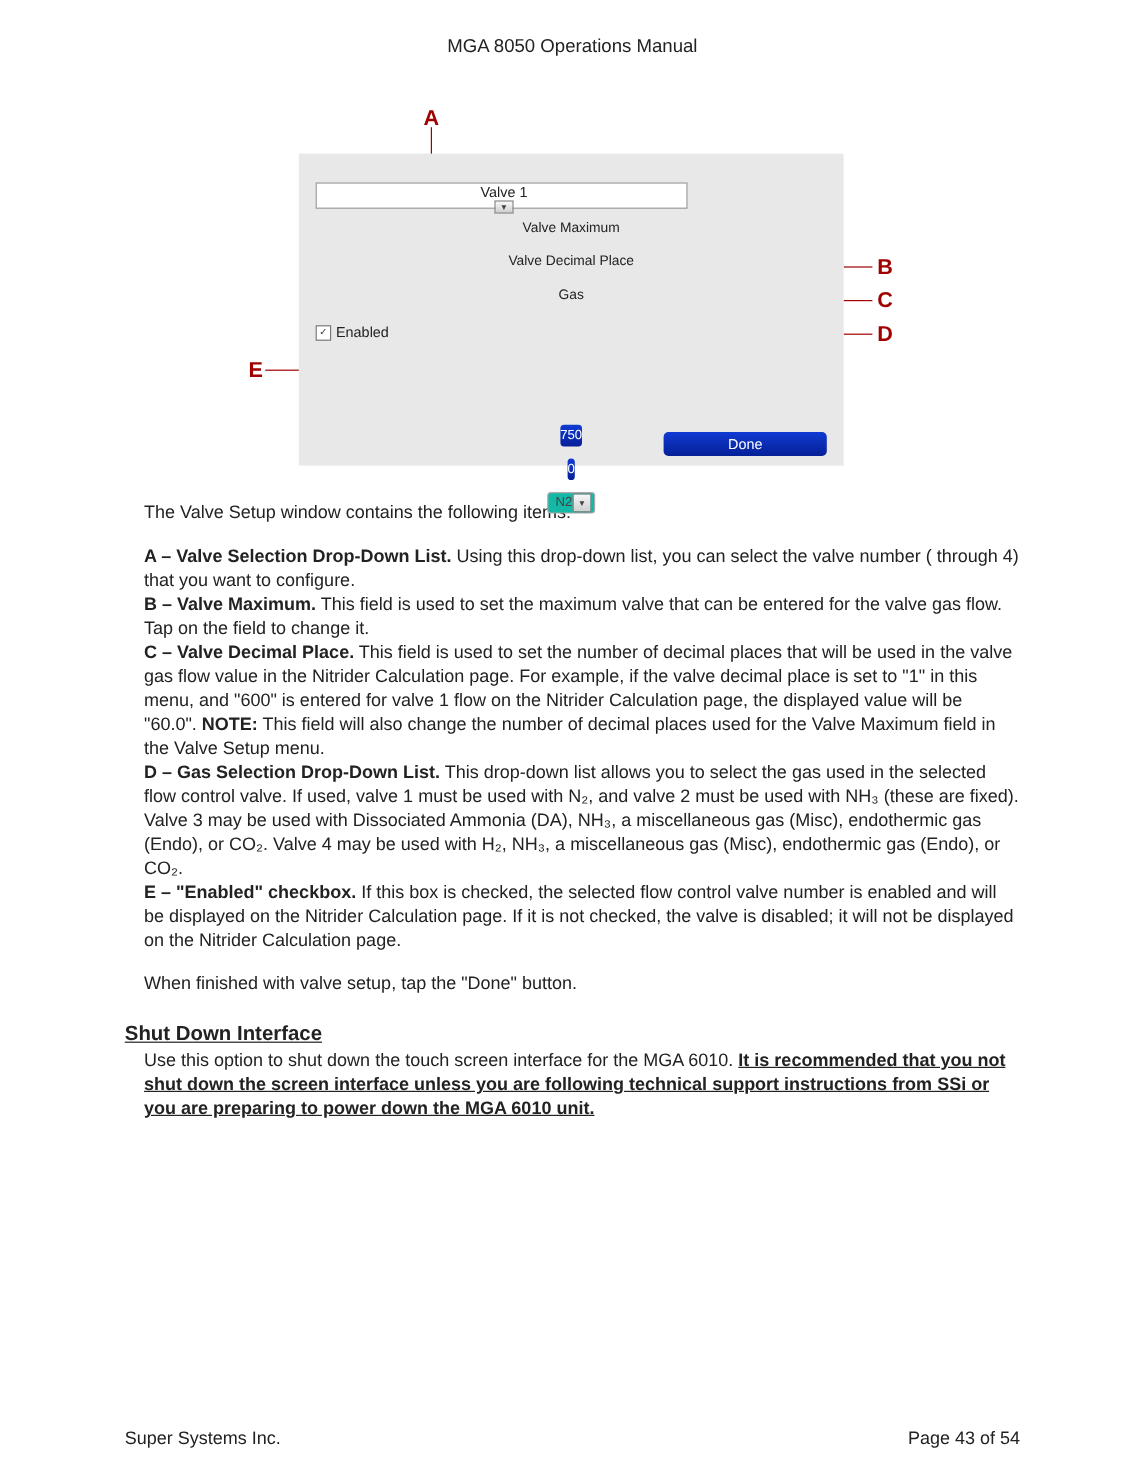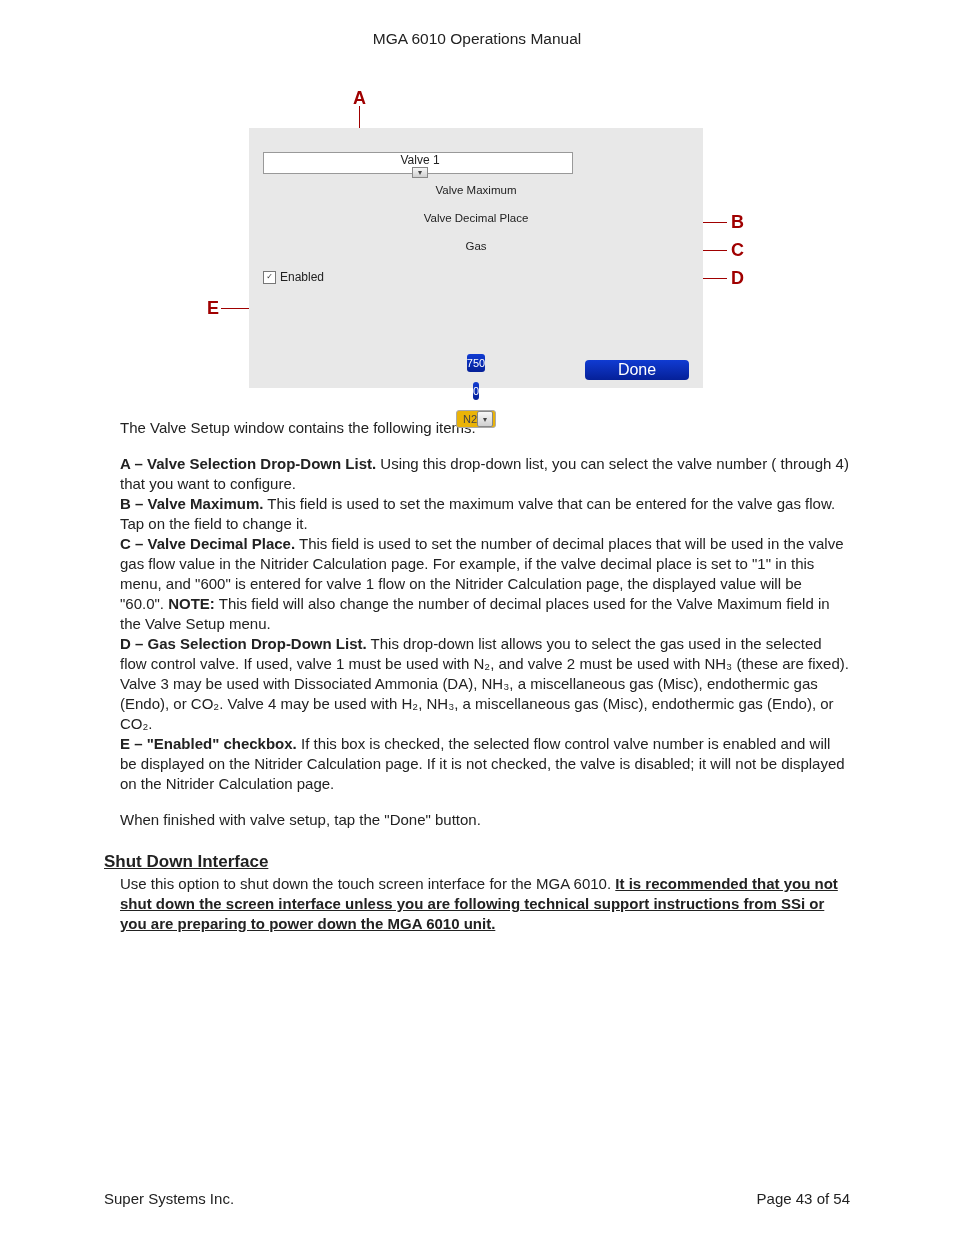--- a/index.html
+++ b/index.html
@@ -119,21 +119,21 @@
     color: #fff;
     font-family: Verdana, sans-serif;
     font-size: 11px;
     text-align: center;
     line-height: 18px;
   }
   .gas-select {
     flex: 1;
     height: 18px;
     border-radius: 3px;
-    background: #eab308;
+    background: #14b8a6;
     border: 1px solid #aaa;
     display: flex;
     align-items: center;
     justify-content: space-between;
     padding: 0 2px 0 6px;
     font-family: Verdana, sans-serif;
     font-size: 11px;
     color: #444;
   }
   .gas-btn {
@@ -164,27 +164,27 @@
     margin-right: 4px;
     font-size: 8px;
     line-height: 9px;
     text-align: center;
     color: #333;
   }
   .done-btn {
     position: absolute;
     bottom: 8px;
     right: 14px;
-    width: 104px;
+    width: 136px;
     height: 20px;
     background: linear-gradient(#103bd2, #052098);
     border-radius: 4px;
     color: #fff;
     font-family: Verdana, sans-serif;
-    font-size: 16px;
+    font-size: 12px;
     text-align: center;
     line-height: 20px;
   }
 
   
   .body-text p {
     margin: 0 0 0 16px;
     font-size: 15px;
     line-height: 20px;
   }
@@ -208,21 +208,21 @@
     display: flex;
     justify-content: space-between;
     font-size: 15px;
   }
 </style>
 </head>
 <body>
 
 <div class="page">
 
-  <div class="page-header">MGA 6010 Operations Manual</div>
+  <div class="page-header">MGA 8050 Operations Manual</div>
 
   <div class="shot-wrap" style="height:310px;">
 
     <span class="ann" style="left:146px; top:0;">A</span>
     <div class="ann-line-v" style="left:152px; top:18px; height:72px;"></div>
 
     <span class="ann" style="left:524px; top:124px;">B</span>
     <div class="ann-line-h" style="left:496px; top:134px; width:24px;"></div>
 
     <span class="ann" style="left:524px; top:152px;">C</span>

